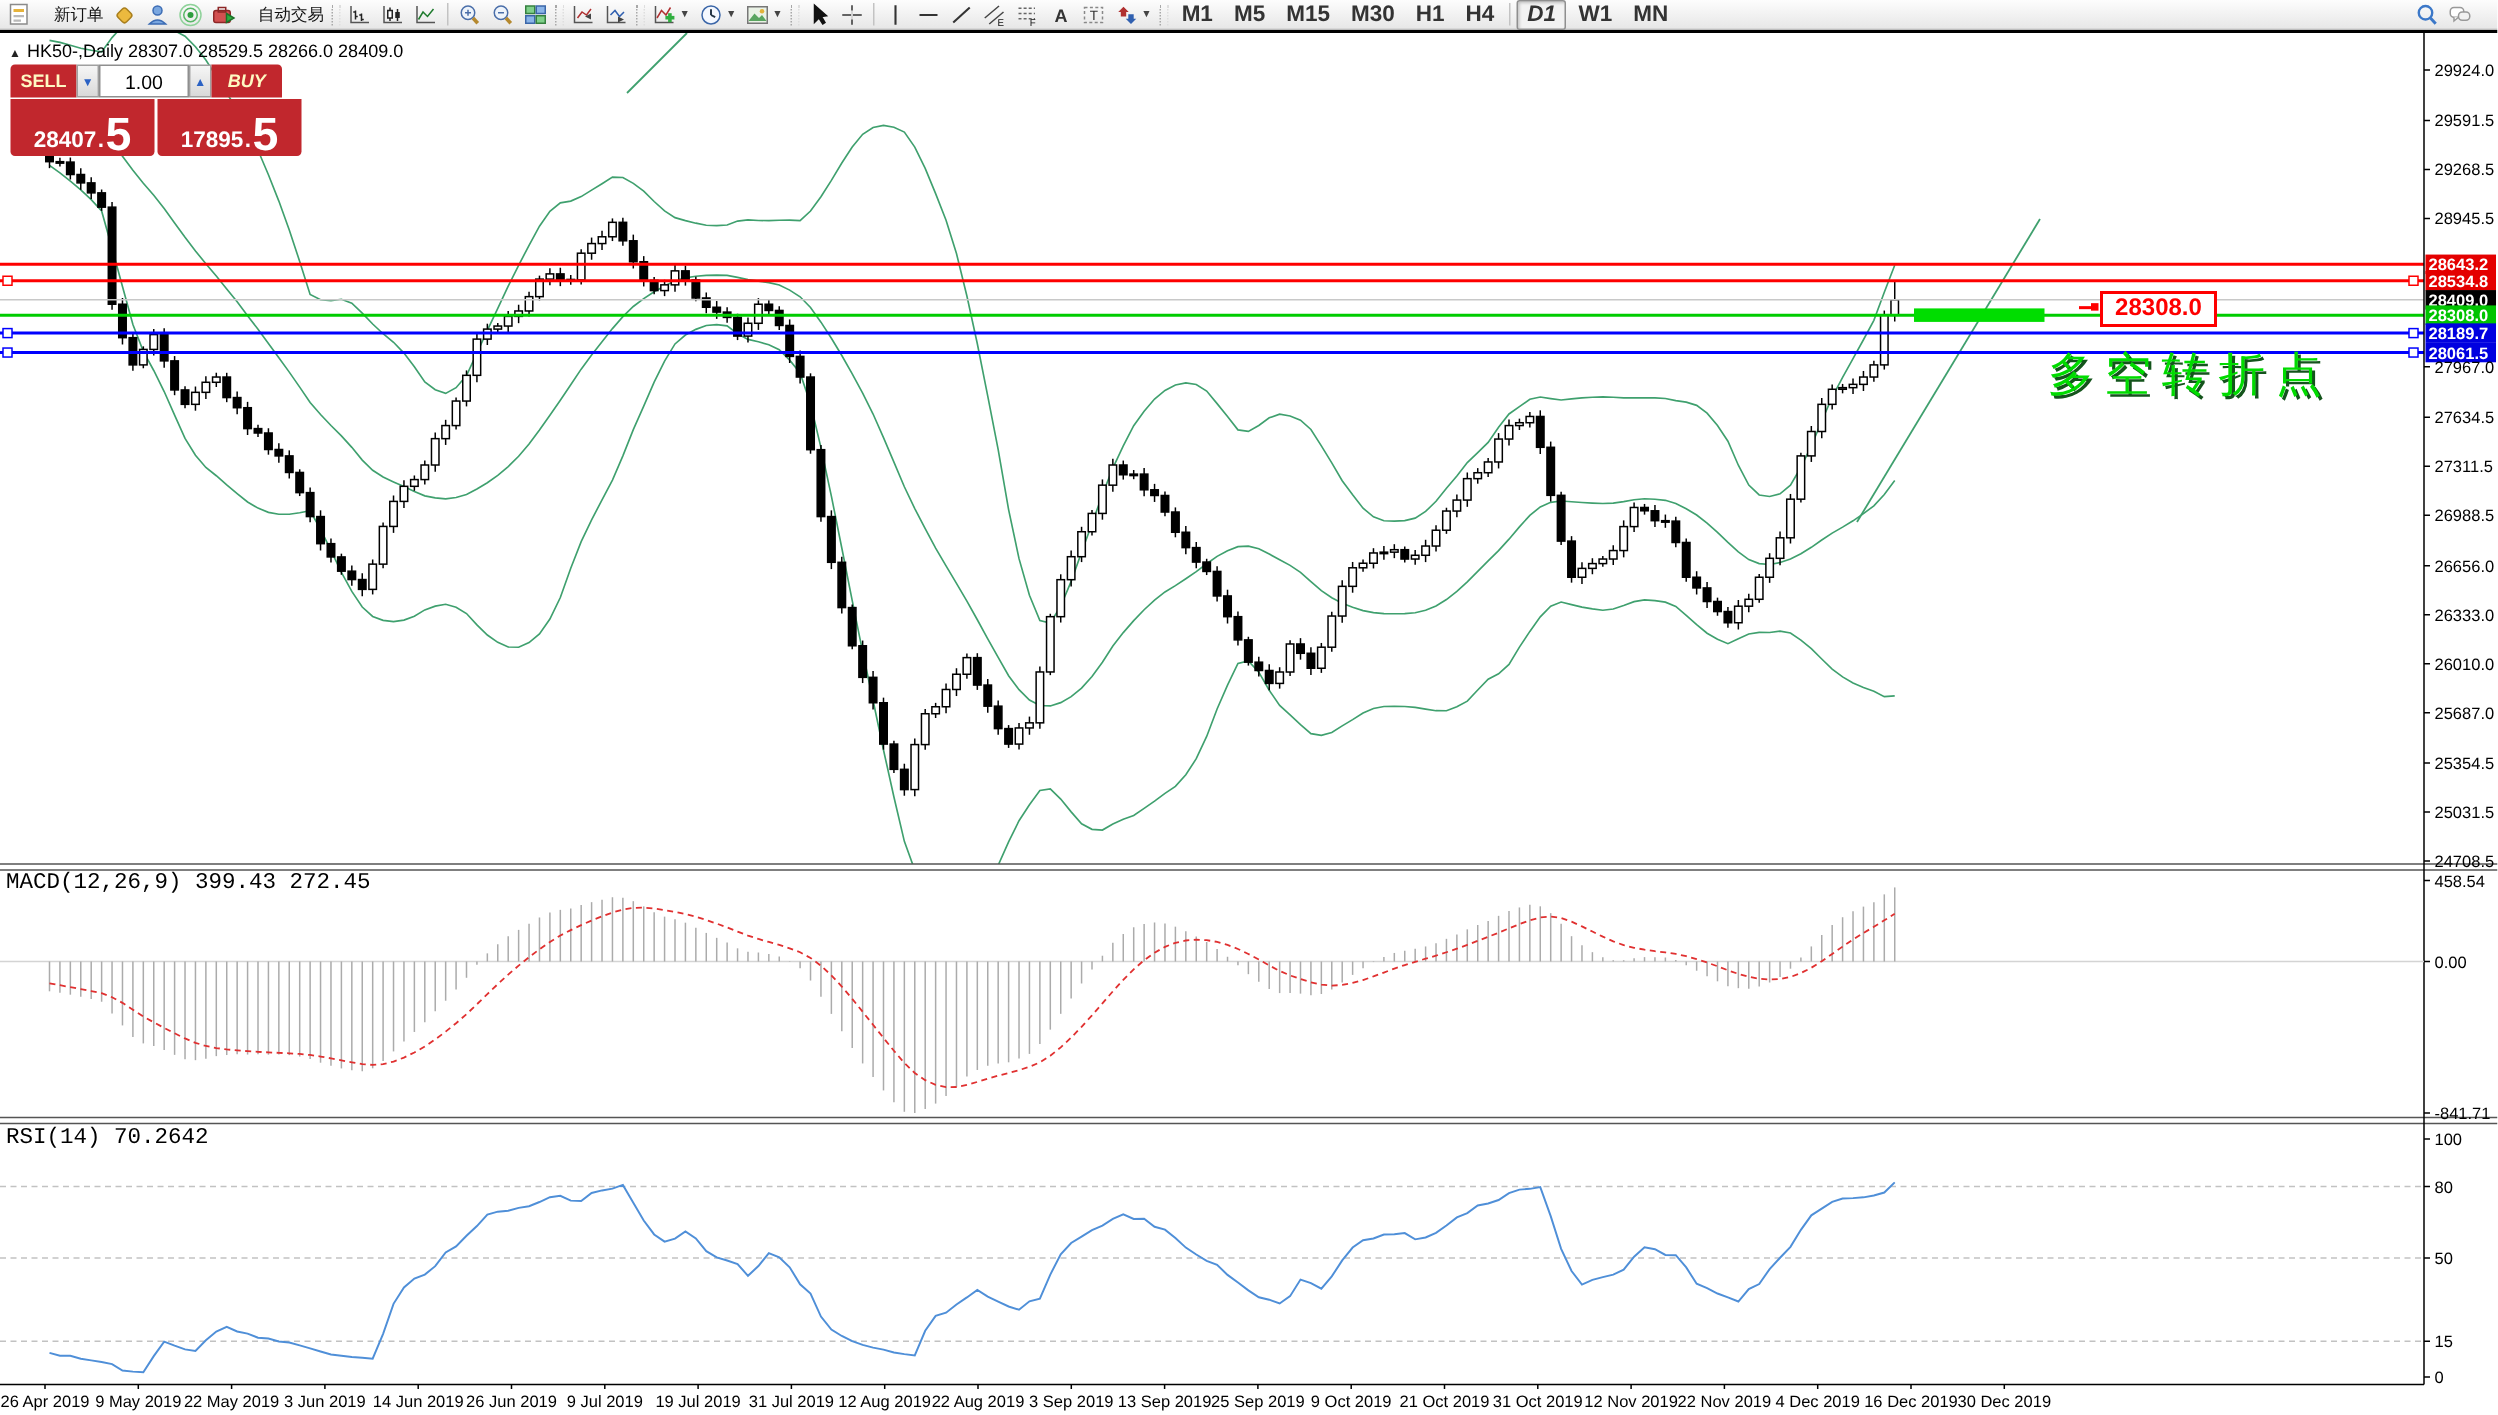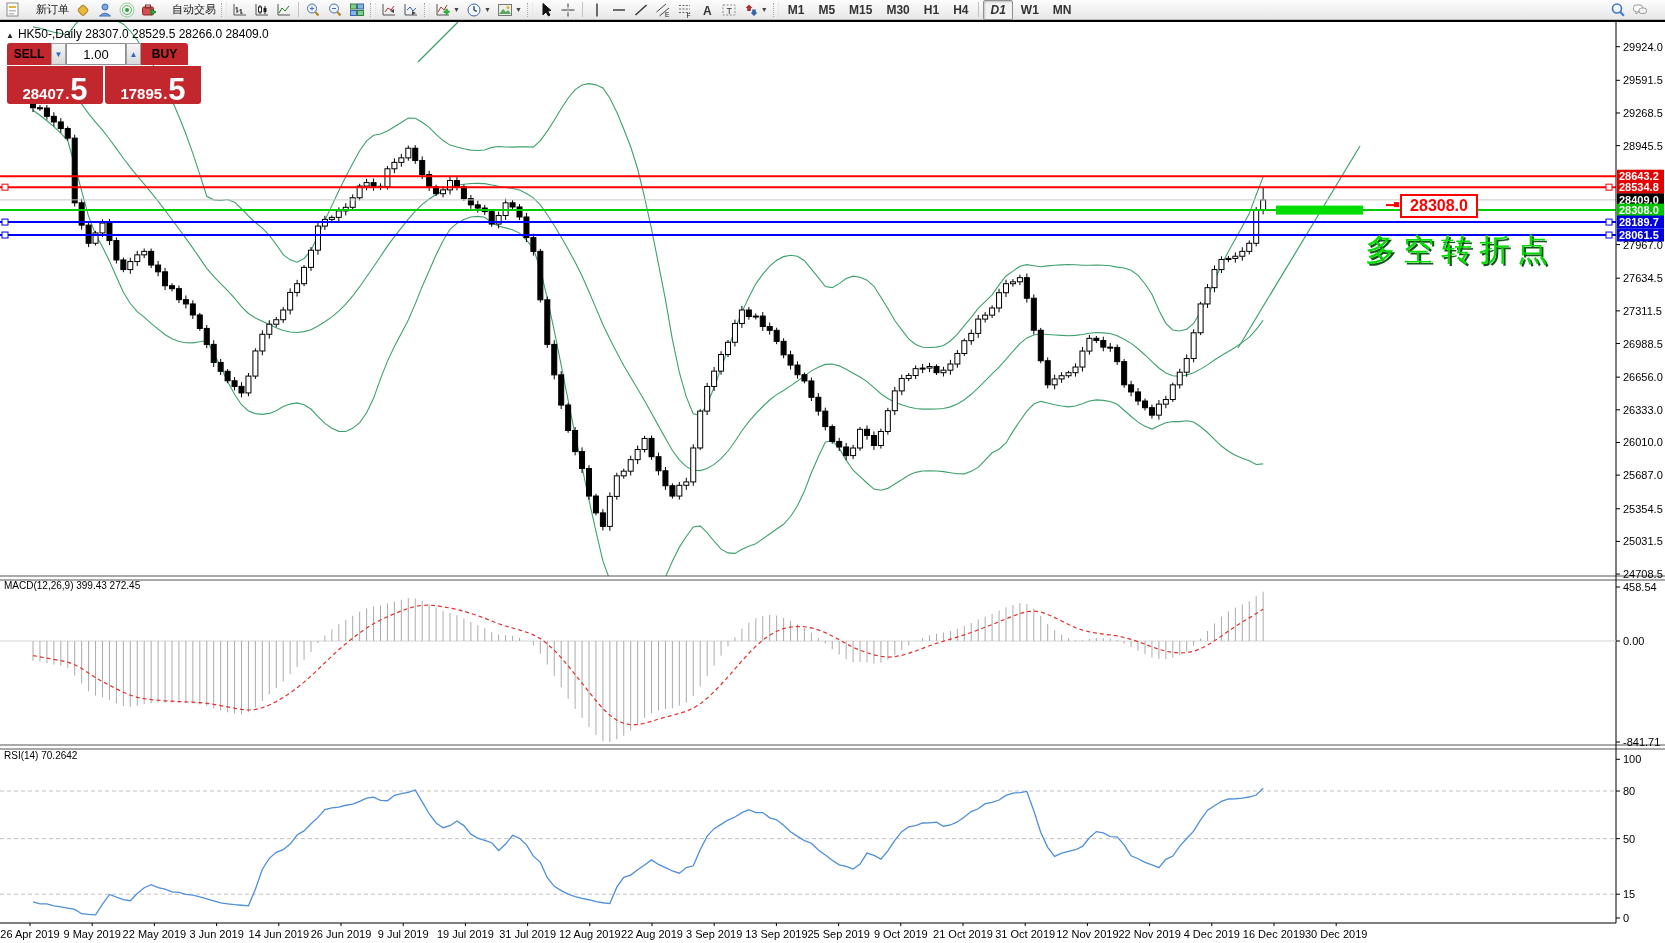--- a/index.html
+++ b/index.html
@@ -5,47 +5,47 @@
   html,body{margin:0;padding:0;width:1665px;height:943px;overflow:hidden;background:#fff;
     font-family:"Liberation Sans",sans-serif;position:relative;}
   
   .toolbar{position:absolute;left:0;top:0;width:1665px;height:20px;display:flex;align-items:center;
     background:linear-gradient(#fdfdfd,#e7e7e7);border-bottom:1px solid #bdbdbd;padding-left:2px;box-sizing:border-box;z-index:20;}
   .tb-btn{height:18px;display:inline-flex;align-items:center;padding:0 2px;margin:0 1px;border-radius:2px;}
   .tb-label{font-size:11px;color:#111;margin-left:15px;white-space:nowrap;}
   .tb-sep{width:1px;height:15px;background:#c3c3c3;margin:0 3px;}
   .tb-handle{width:4px;height:14px;margin:0 2px;border-left:1px dotted #a8a8a8;border-right:1px dotted #dedede;}
   .tb-dd{font-size:7px;color:#444;margin-left:2px;}
-  .tf-btn{font-size:12px;font-weight:bold;color:#333;height:16px;display:inline-flex;align-items:center;
+  .tf-btn{font-size:15px;font-weight:bold;color:#333;height:16px;display:inline-flex;align-items:center;
     padding:1px 6px;margin:0 1px;border-radius:2px;}
   .tf-btn.active{background:#f2f2f2;border:1px solid #8f8f8f;box-shadow:inset 1px 1px 2px rgba(0,0,0,.2);font-style:italic;}
   .tb-right{margin-left:auto;display:flex;align-items:center;margin-right:14px;}
   .frame-top{position:absolute;left:0;top:20px;width:1665px;height:2px;background:#000;z-index:15;}
   
   #chart-svg{position:absolute;left:0;top:0;z-index:1;}
   .chart-title{position:absolute;left:6px;top:27px;font-size:12px;color:#000;z-index:6;white-space:nowrap;}
   .chart-title .tri{font-size:8px;color:#222;margin-right:4px;}
   
   .tpanel{position:absolute;left:7px;top:43px;width:194px;z-index:10;}
   .tp-row1{display:flex;height:22px;}
-  .tp-cell{background:#C1272D;color:#000000;display:flex;align-items:center;justify-content:center;
+  .tp-cell{background:#C1272D;color:#fef9c3;display:flex;align-items:center;justify-content:center;
     font-size:12px;font-weight:bold;}
   .tp-sell{width:44px;border-radius:3px 0 0 0;}
-  .tp-buy{width:47px;border-radius:0 3px 0 0;}
+  .tp-buy{width:47px;border-radius:0 3px 0 0;font-style:italic;}
   .tp-spin{width:15px;background:linear-gradient(#f6f6f6,#d9d9d9);border:1px solid #a0a0a0;color:#2b62c4;
     font-size:8px;display:flex;align-items:center;justify-content:center;box-sizing:border-box;}
   .tp-vol{width:60px;background:#fff;border:1px solid #8f8f8f;box-sizing:border-box;font-size:13px;
     text-align:center;font-family:"Liberation Sans",sans-serif;padding:0;}
   .tp-row2{display:flex;margin-top:1px;gap:2px;height:38px;}
   .tp-price{flex:1;background:#C1272D;color:#fff;display:flex;align-items:flex-end;justify-content:center;
     padding-bottom:3px;border-radius:0 0 3px 3px;}
   .tp-int{font-size:15px;font-weight:bold;line-height:1;}
   .tp-dot{font-size:15px;font-weight:bold;line-height:1;margin:0 1px;}
   .tp-big{font-size:31px;font-weight:bold;line-height:.75;}
-  .ind-label{position:absolute;font-size:10px;color:#000;z-index:6;white-space:nowrap;}
+  .ind-label{position:absolute;font-size:15px;color:#000;z-index:6;white-space:nowrap;font-family:Liberation Mono, monospace;}
   .callout{position:absolute;left:1400px;top:194px;width:74px;height:20px;border:2px solid #FE0000;
     background:#fff;color:#FE0000;font-size:16px;font-weight:bold;display:flex;align-items:center;
     justify-content:center;z-index:8;}
   .cn-note{position:absolute;left:1350px;top:229px;font-size:31px;font-weight:normal;color:#00DB00;
     letter-spacing:7px;text-shadow:2px 2px 0 #14541c;z-index:8;white-space:nowrap;margin-left:15px;}
 </style>
 </head>
 <body>
 
 <div class="toolbar" id="toolbar">

